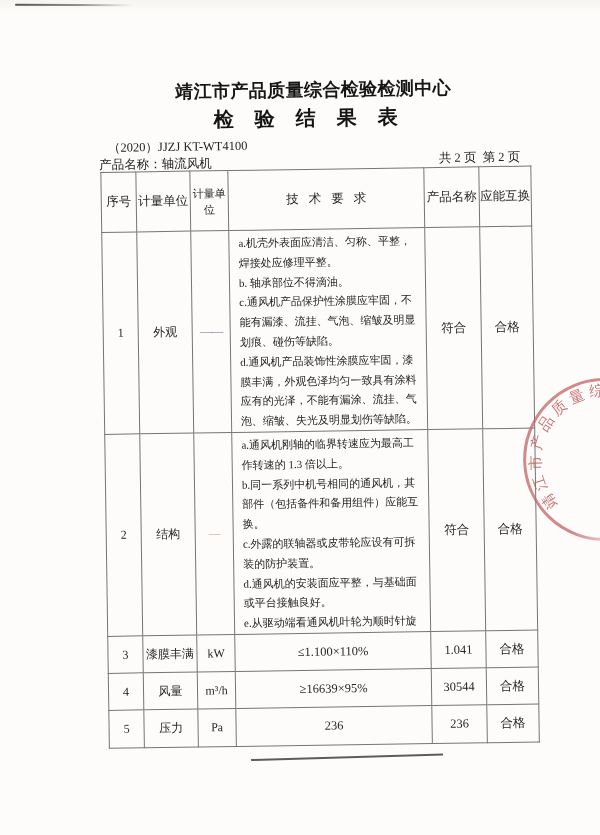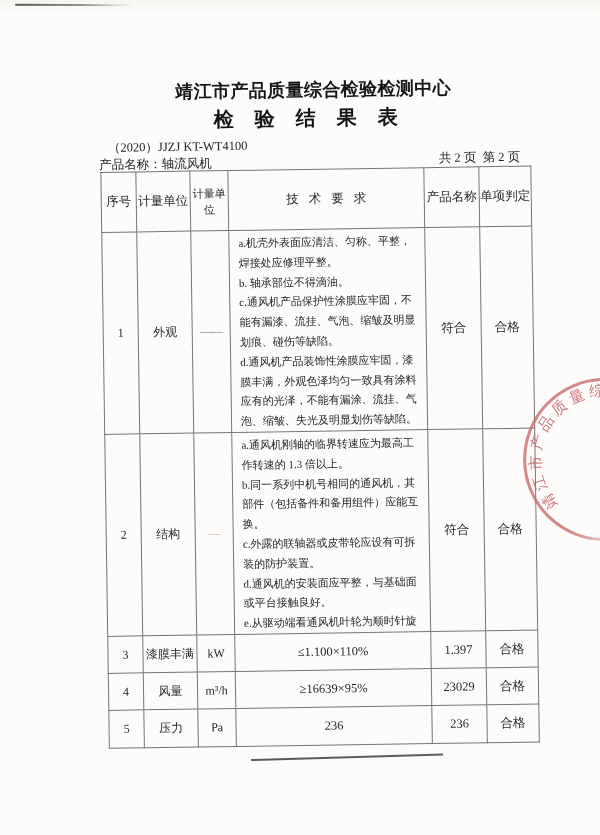--- a/index.html
+++ b/index.html
@@ -93,21 +93,21 @@
           <col style="width:55px">
           <col style="width:52px">
       </colgroup>
       <tbody>
         <tr class="hr">
           <th>序号</th>
           <th>计量单位</th>
           <th class="th-unit">计量单位</th>
           <th class="th-req">技术要求</th>
           <th>产品名称</th>
-          <th>单项判定</th>
+          <th>应能互换</th>
         </tr>
 
         <tr class="r1">
           <td class="idx">1</td>
           <td class="item">外观</td>
           <td class="unit unit-dash">——</td>
           <td class="req">
             <div class="req-box">
               <p>a.机壳外表面应清洁、匀称、平整，焊接处应修理平整。</p>
               <p>b. 轴承部位不得滴油。</p>
@@ -134,30 +134,30 @@
           </td>
           <td class="result">符合</td>
           <td class="judge">合格</td>
         </tr>
 
         <tr class="r3">
           <td class="idx">3</td>
           <td class="item">漆膜丰满</td>
           <td class="unit">kW</td>
           <td class="req-center">≤1.100×110%</td>
-          <td class="result">1.397</td>
+          <td class="result">1.041</td>
           <td class="judge">合格</td>
         </tr>
 
         <tr class="r4">
           <td class="idx">4</td>
           <td class="item">风量</td>
           <td class="unit">m³/h</td>
           <td class="req-center">≥16639×95%</td>
-          <td class="result">23029</td>
+          <td class="result">30544</td>
           <td class="judge">合格</td>
         </tr>
 
         <tr class="r5">
           <td class="idx">5</td>
           <td class="item">压力</td>
           <td class="unit">Pa</td>
           <td class="req-center">236</td>
           <td class="result">236</td>
           <td class="judge">合格</td>

